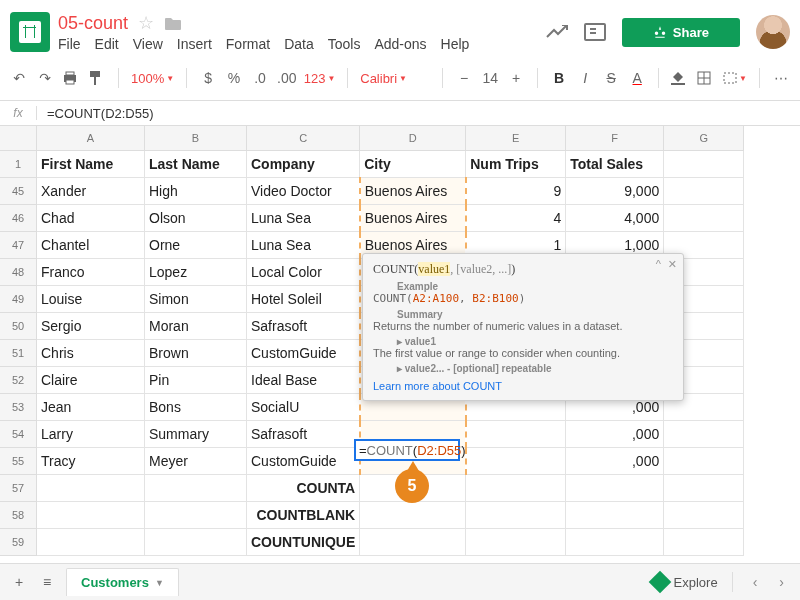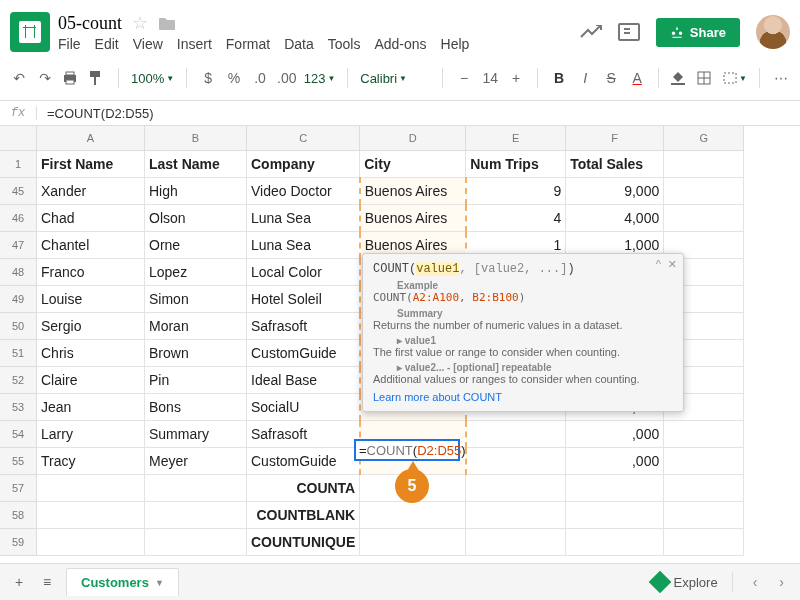--- a/index.html
+++ b/index.html
@@ -1,53 +1,53 @@
 <!DOCTYPE html>
 <html><head>
 <meta charset="utf-8">
 <style>
   html,body{margin:0;padding:0;font-family:Arial,Helvetica,sans-serif;font-size:13px;color:#222;background:#fff;width:800px;height:600px;overflow:hidden;}
   .titlebar{display:flex;align-items:center;padding:8px 10px 0 10px;height:48px;}
   .logo{width:40px;height:40px;background:#0f9d58;border-radius:4px;display:flex;align-items:center;justify-content:center;margin-right:8px;}
   .logo div{width:22px;height:22px;background:#fff;border-radius:2px;background-image:linear-gradient(#0f9d58,#0f9d58),linear-gradient(#0f9d58,#0f9d58),linear-gradient(#0f9d58,#0f9d58);background-size:60% 1px,1px 60%,1px 60%;background-repeat:no-repeat;background-position:center 30%, 30% center, 70% center;}
   .title-area{flex:1;display:flex;flex-direction:column;gap:2px;}
   .doc-row{display:flex;align-items:center;gap:10px;}
-  .doc-title{font-size:18px;color:#000000;font-family:Liberation Serif, serif;}
+  .doc-title{font-size:18px;color:#ef4444;}
   .star{color:#ccc;font-size:18px;cursor:pointer;}
   .folder{color:#ccc;font-size:18px;}
   .menus{display:flex;gap:14px;color:#444;font-size:14px;}
   .menus span{cursor:pointer;}
   .right-controls{display:flex;align-items:center;gap:16px;}
   .trend{color:#888;font-size:18px;}
   .comment-ico{width:18px;height:14px;border:2px solid #777;border-radius:2px;position:relative;}
   .comment-ico:after{content:"";position:absolute;width:6px;height:2px;background:#777;left:4px;top:3px;box-shadow:0 4px 0 #777;}
-  .share-btn{background:#0f9d58;color:#fff;font-weight:bold;border:none;border-radius:3px;padding:7px 14px;display:flex;align-items:center;gap:6px;font-size:13px;cursor:pointer;}
+  .share-btn{background:#0f9d58;color:#fff;font-weight:bold;border:none;border-radius:3px;padding:7px 31px;display:flex;align-items:center;gap:6px;font-size:13px;cursor:pointer;}
   .share-btn svg{fill:#fff;}
   .avatar{width:34px;height:34px;border-radius:50%;background:#d8b49a;overflow:hidden;background-image:radial-gradient(circle at 50% 30%,#e8c8b0 30%,transparent 31%),radial-gradient(circle at 50% 85%,#8b5a2b 40%,transparent 41%);}
   .toolbar{display:flex;align-items:center;gap:8px;padding:6px 10px;border-bottom:1px solid #ddd;height:32px;}
   .sep{width:1px;height:20px;background:#ddd;margin:0 4px;}
   .tbtn{color:#666;cursor:pointer;min-width:18px;text-align:center;font-size:14px;}
-  .tdrop{color:#14532d;display:flex;align-items:center;gap:2px;cursor:pointer;}
+  .tdrop{color:#ef4444;display:flex;align-items:center;gap:2px;cursor:pointer;}
   .tdrop .car{font-size:8px;}
   .bold{font-weight:bold;color:#333;}
   .formula-row{display:flex;align-items:center;border-bottom:1px solid #ddd;height:24px;}
-  .fx{font-style:italic;color:#999;width:36px;text-align:center;border-right:1px solid #ddd;font-size:12px;font-family:Liberation Mono, monospace;}
+  .fx{font-style:italic;color:#999;width:36px;text-align:center;border-right:1px solid #ddd;font-size:12px;}
   .formula-txt{padding-left:10px;font-size:13px;color:#333;}
   .grid{position:relative;height:430px;overflow:hidden;}
   table{border-collapse:collapse;table-layout:fixed;}
   .rowhdr{width:34px;background:#f5f5f5;border-right:1px solid #ddd;border-bottom:1px solid #ddd;text-align:center;font-size:11px;color:#777;}
   .colhdr{background:#f5f5f5;border-right:1px solid #ddd;border-bottom:1px solid #ddd;text-align:center;font-size:11px;color:#777;height:22px;}
   td.cell{border:1px solid #e3e3e3;padding:2px 4px;font-size:14px;height:22px;overflow:hidden;white-space:nowrap;}
   .hrow td.cell{font-weight:bold;}
   .num{text-align:right;}
   .rlbl{text-align:right;font-weight:bold;}
   .rangeD{background:rgba(255,152,0,0.05);border-left:2px dashed #f4b063!important;border-right:2px dashed #f4b063!important;}
   .active-cell{position:absolute;border:2px solid #1a73e8;box-sizing:border-box;background:#fff;font-size:13px;padding:2px 3px;}
   .tooltip{position:absolute;background:#f5f5f5;border:1px solid #ccc;border-radius:3px;box-shadow:0 2px 8px rgba(0,0,0,0.25);font-size:11px;color:#666;padding:8px 10px;width:300px;}
-  .tooltip .sig{font-family:Liberation Mono, monospace;font-size:12px;color:#444;margin-bottom:4px;}
+  .tooltip .sig{font-family:Liberation Serif, serif;font-size:12px;color:#444;margin-bottom:4px;}
   .tooltip .sig .fn{color:#444;}
   .tooltip .sig .arg1{background:#fff3c4;color:#7a5c00;}
   .tooltip .sig .arg2{color:#888;}
   .tooltip .hdr{font-weight:bold;color:#888;font-size:10px;margin-top:4px;padding-left:24px;}
   .tooltip .ex{font-family:Consolas,monospace;}
   .tooltip .ex .rng{color:#d14600;}
   .tooltip .link{color:#1a73e8;margin-top:6px;display:inline-block;}
   .tooltip .tclose{position:absolute;right:6px;top:4px;color:#999;font-size:11px;}
   .tooltip .tcol{position:absolute;right:22px;top:4px;color:#999;font-size:11px;}
   .bubble{position:absolute;width:34px;height:34px;background:#e8871e;border-radius:50%;color:#fff;font-weight:bold;display:flex;align-items:center;justify-content:center;font-size:16px;}
@@ -366,21 +366,20 @@
     <span class="tcol">^</span>
     <span class="tclose">✕</span>
     <div class="sig"><span class="fn">COUNT</span>(<span class="arg1">value1</span><span class="arg2">, [value2, ...]</span>)</div>
     <div class="hdr">Example</div>
     <div class="ex"><span>COUNT(</span><span class="rng">A2:A100</span><span>, </span><span class="rng">B2:B100</span><span>)</span></div>
     <div class="hdr">Summary</div>
     <div>Returns the number of numeric values in a dataset.</div>
     <div class="hdr">▸ <span>value1</span></div>
     <div>The first value or range to consider when counting.</div>
     <div class="hdr">▸ <span>value2... - [optional] repeatable</span></div>
-    <div>Additional values or ranges to consider when counting.</div>
     <a class="link">Learn more about COUNT</a>
   </div>
 
   <div class="bubble" style="left:395px;top:343px;">5</div>
 </div>
 
 <div class="tabbar">
   <span class="tbtn">+</span>
   <span class="tbtn">≡</span>
   <div class="tab">

